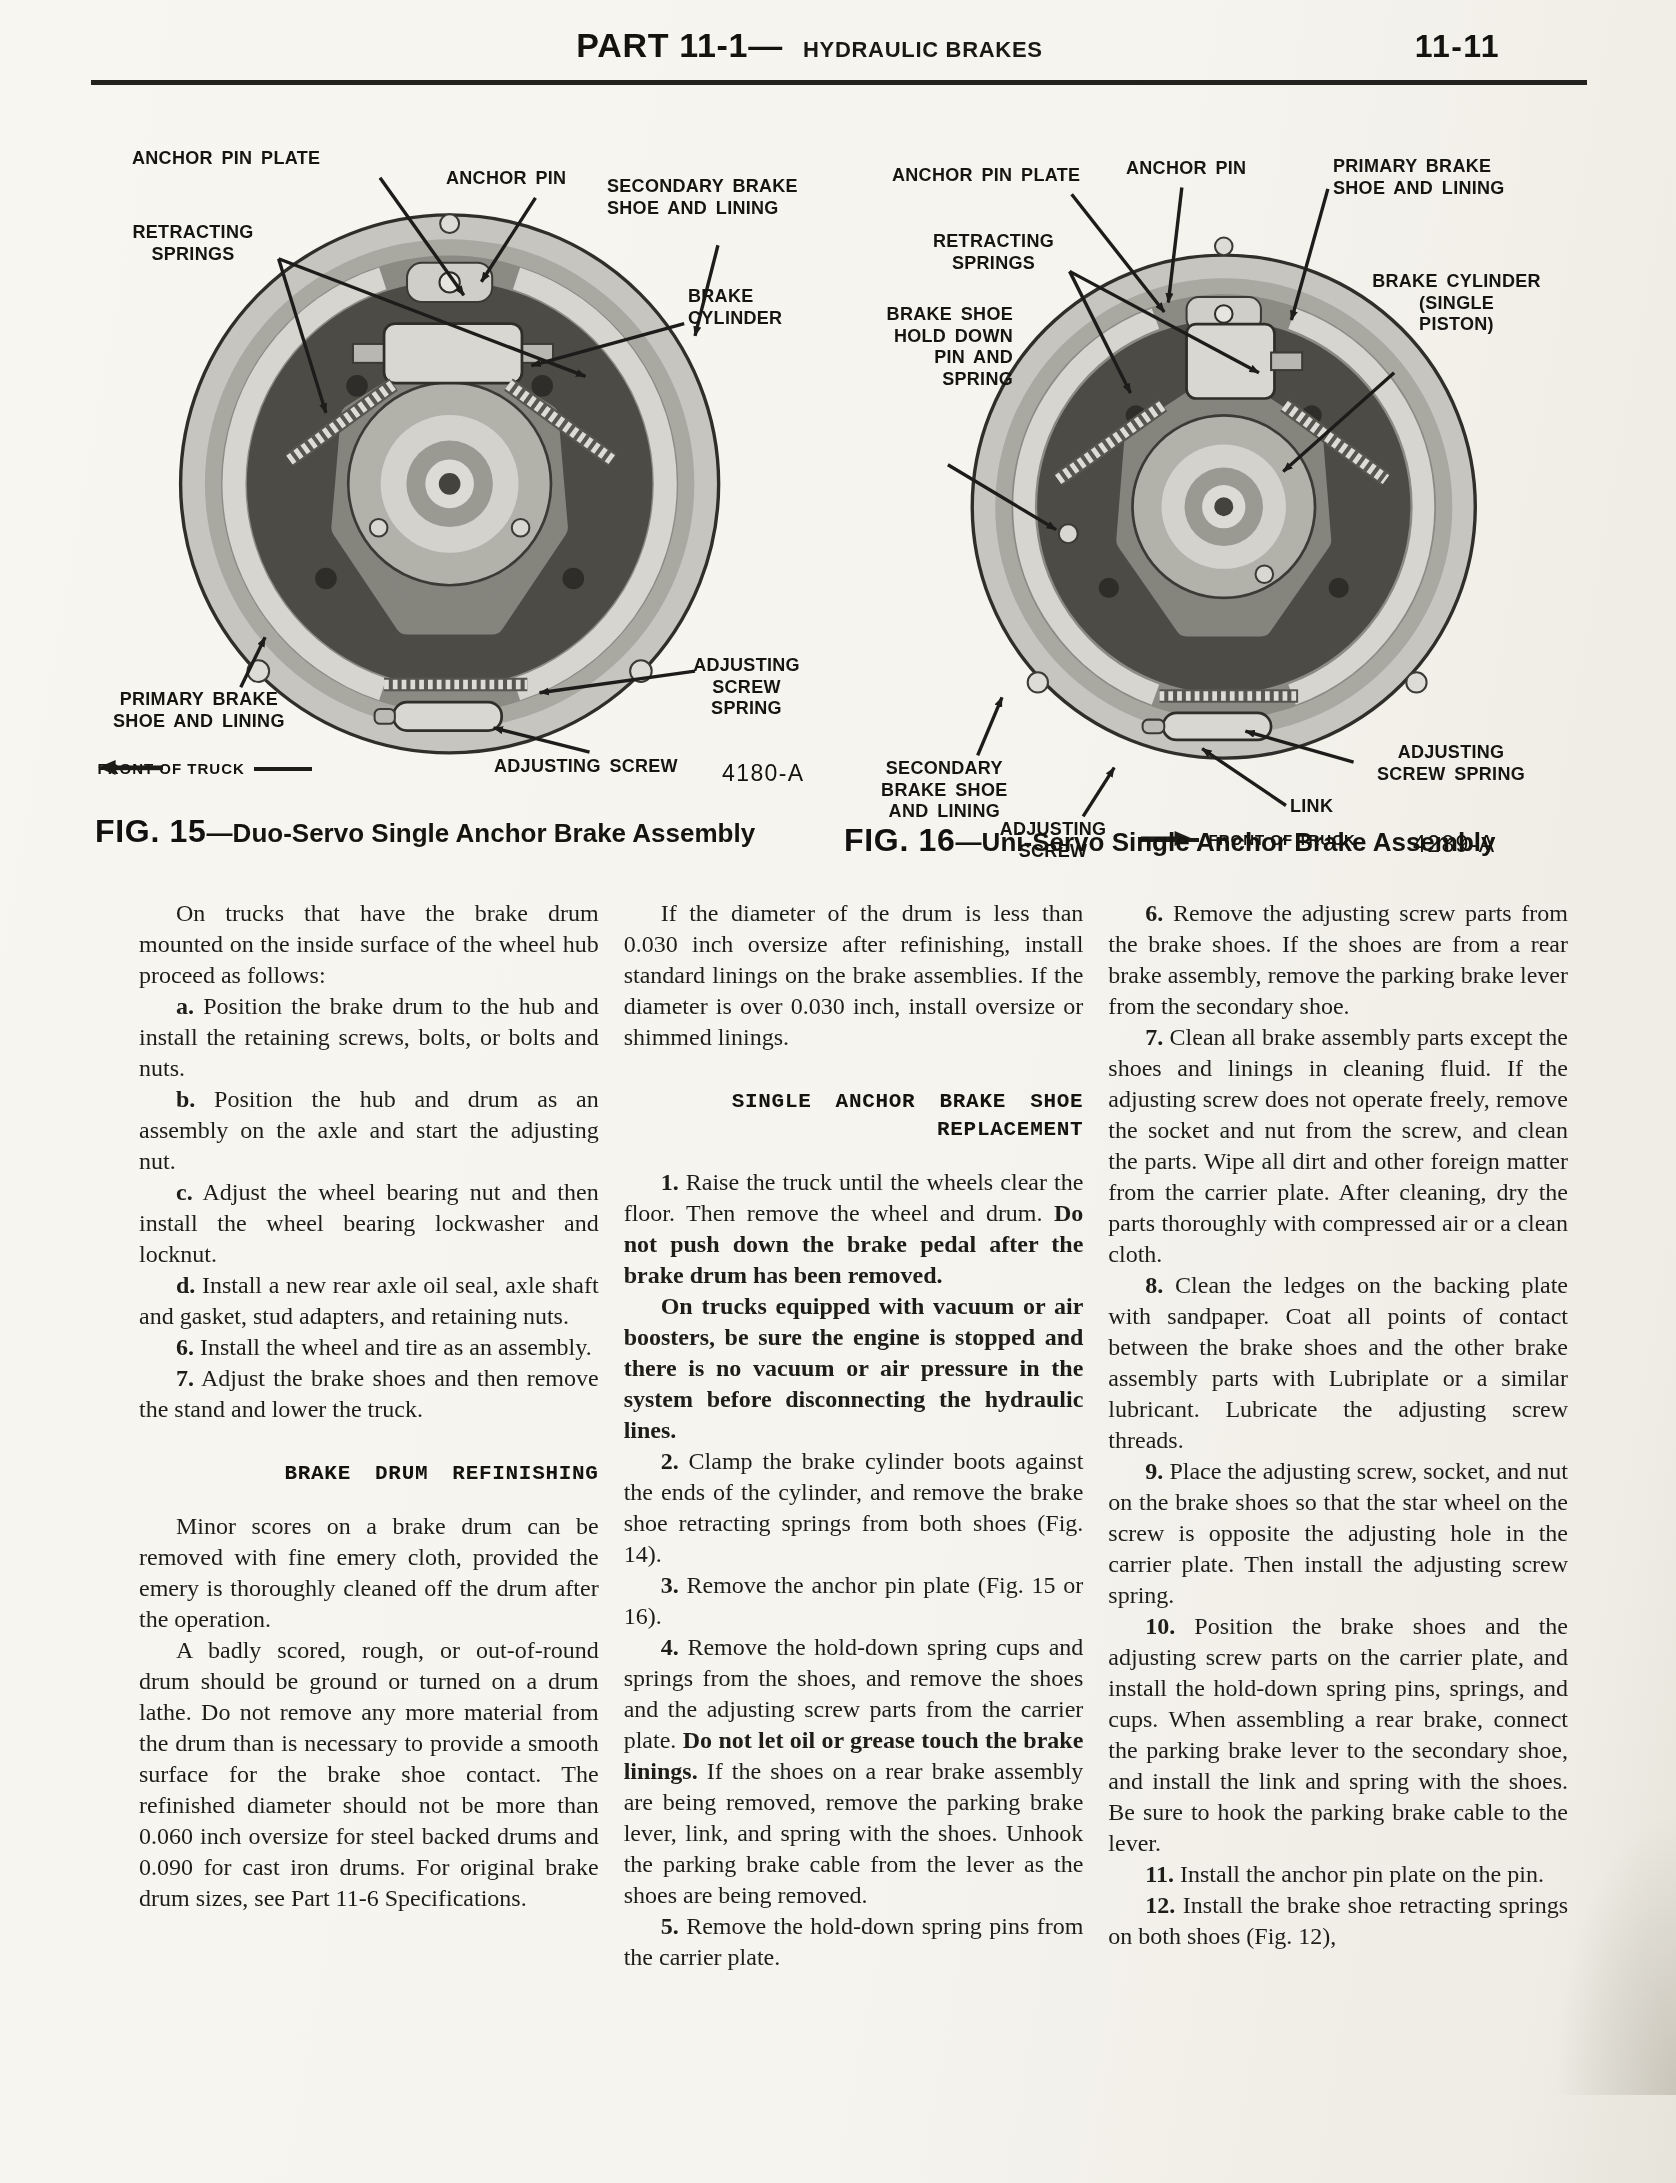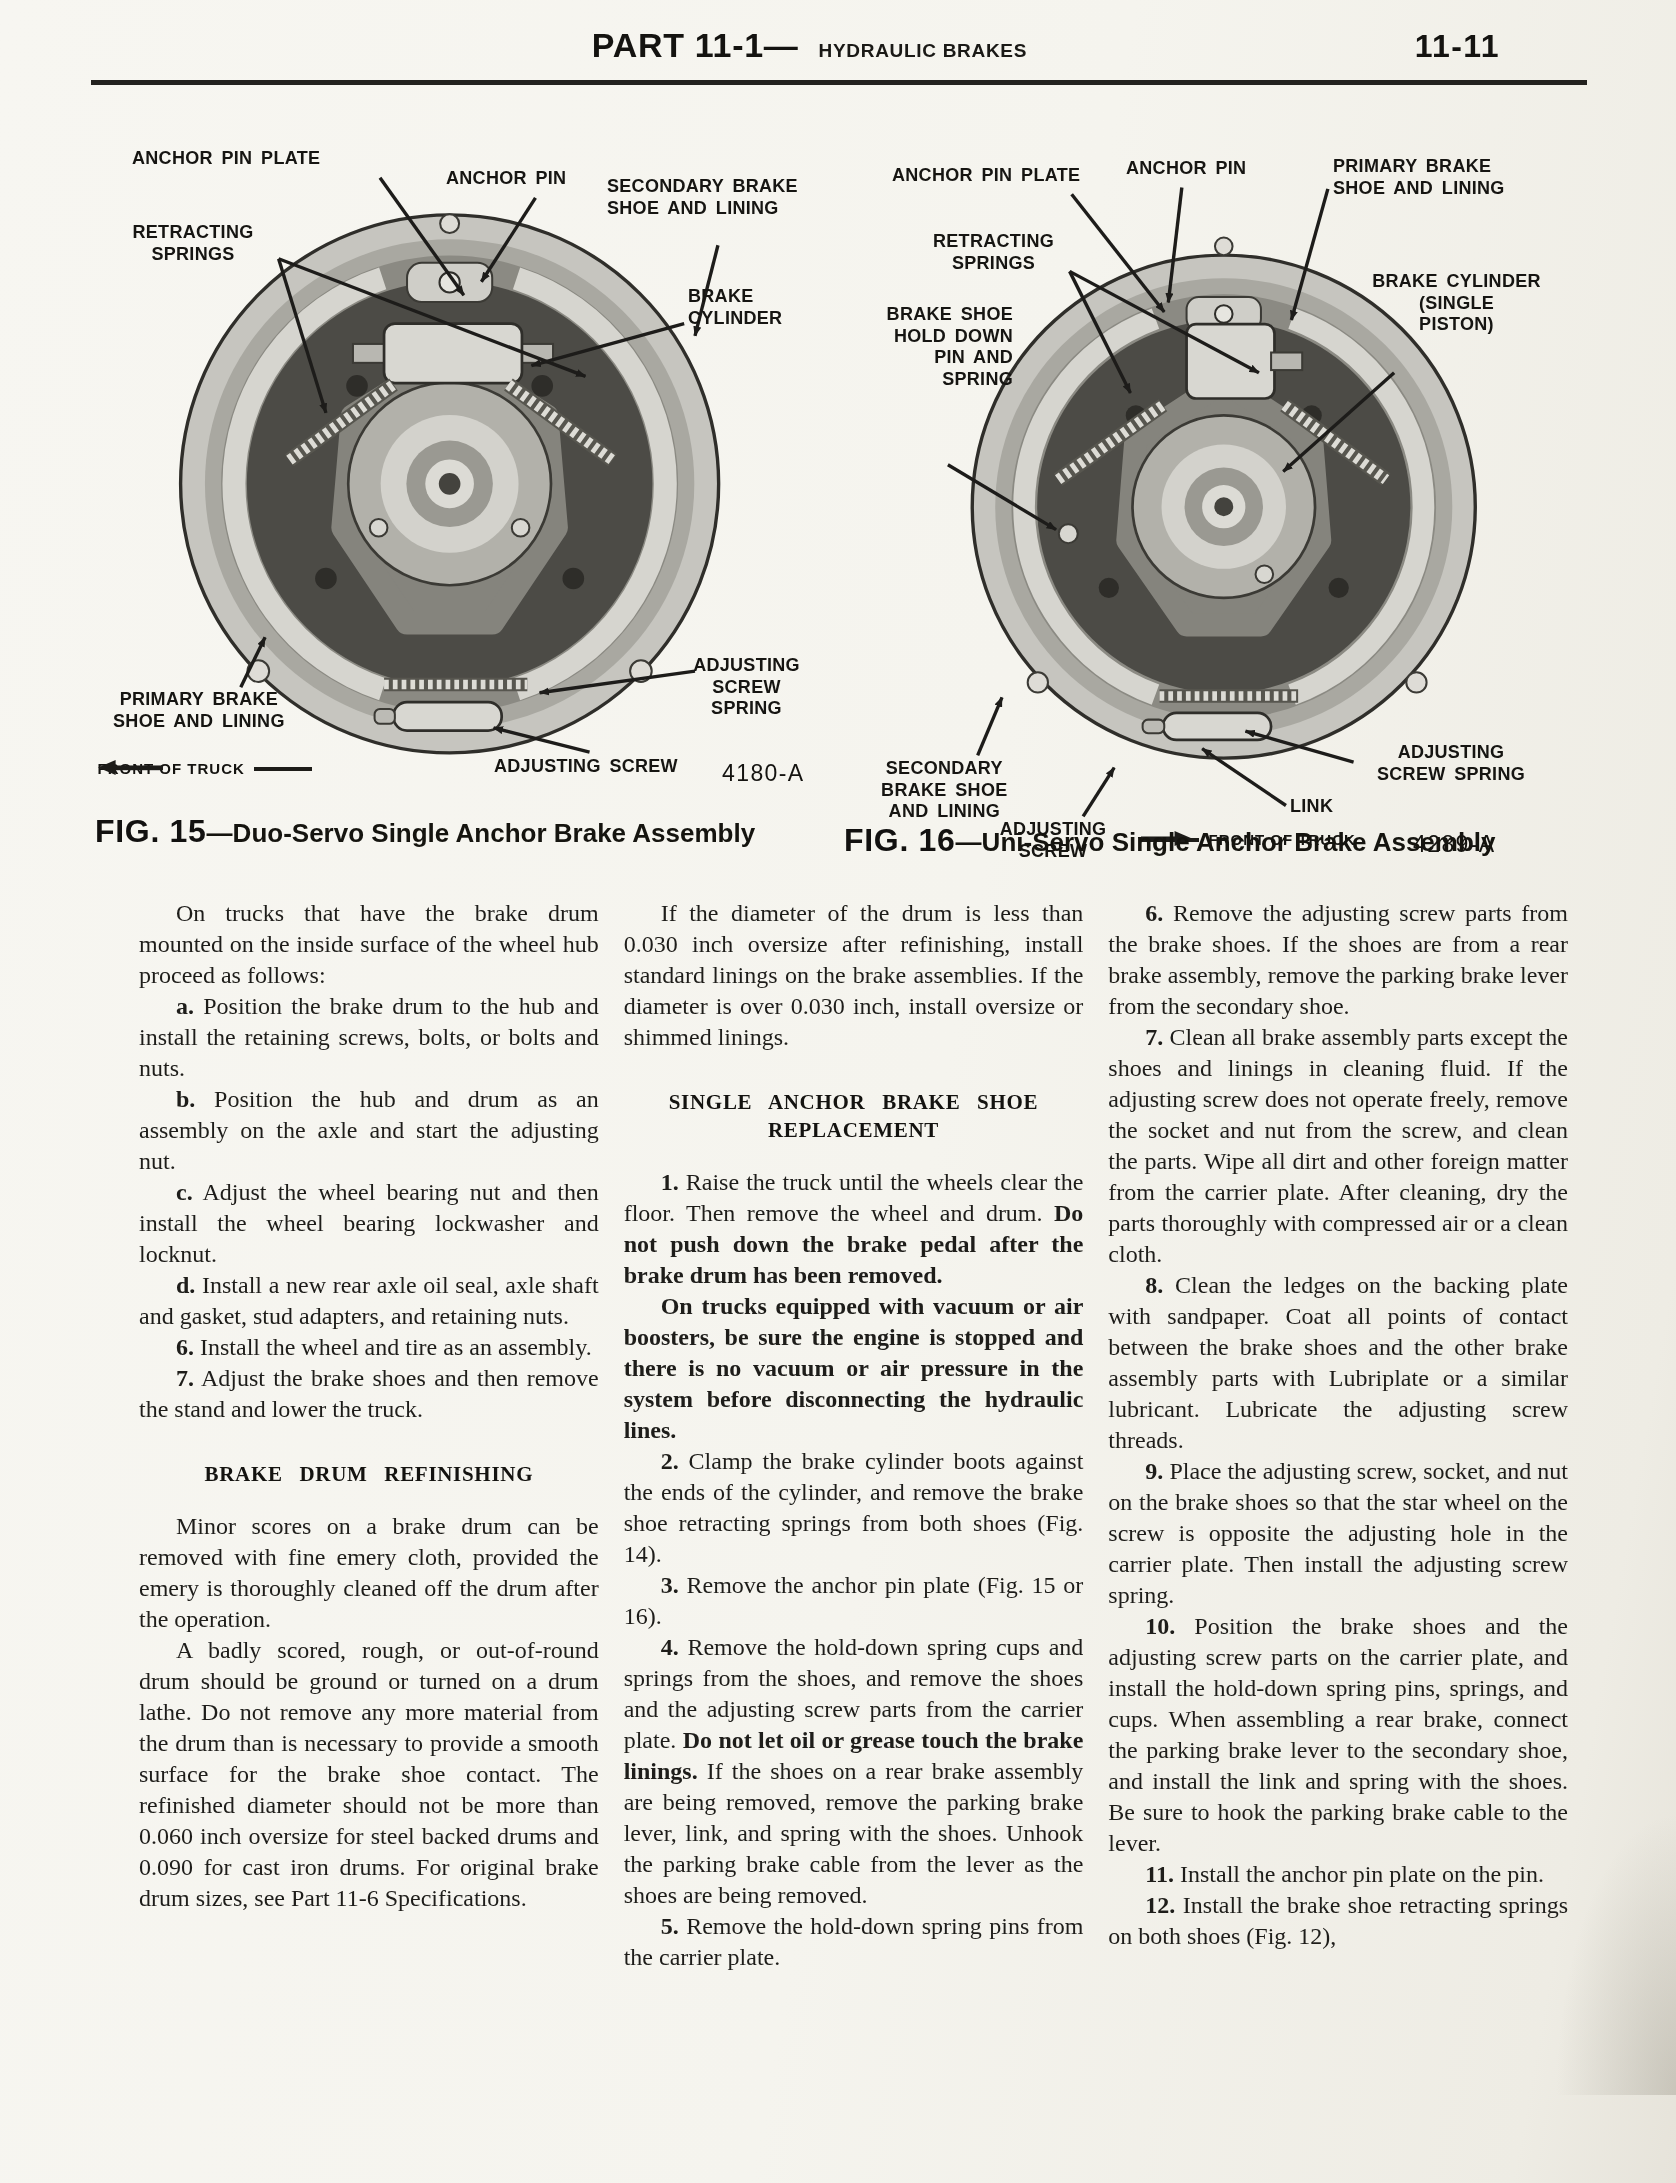--- a/index.html
+++ b/index.html
@@ -5,21 +5,21 @@
   html,body{margin:0;padding:0;background:#d8d6cf;}
   .page{
     position:relative; width:1677px; height:2183px; overflow:hidden;
     background:linear-gradient(100deg,#f7f6f1 0%,#f5f4ee 55%,#eeece4 92%,#e6e3da 100%);
     font-family:"Liberation Serif", serif; color:#1e1d1a;
   }
   
   .hdr{position:absolute; left:95px; top:26px; width:1429px; text-align:center;
        font-family:"Liberation Sans", sans-serif; font-weight:bold; white-space:nowrap;}
   .hdr .part{font-size:34px; letter-spacing:0.7px; color:#141310;}
-  .hdr .section{font-size:19px; letter-spacing:0.7px; color:#1a1916; margin-left:20px;}
+  .hdr .section{font-size:22px; letter-spacing:0.7px; color:#1a1916; margin-left:20px;}
   .pageno{position:absolute; right:177px; top:28px; font-family:"Liberation Sans", sans-serif;
           font-weight:bold; font-size:32px; letter-spacing:1.4px; color:#141310;}
   .hrule{position:absolute; left:91px; top:80px; width:1496px; height:5.4px; background:#23221f;}
   
   .fig{position:absolute;}
   .fig svg{position:absolute; left:0; top:0;}
   .fig-label{position:absolute; font-family:"Liberation Sans", sans-serif; font-weight:bold;
              font-size:18px; line-height:1.2; letter-spacing:0.3px; word-spacing:3.4px;
              color:#161512; white-space:pre-line;}
   .front-row{position:absolute; display:flex; align-items:center; gap:9.5px;
@@ -29,23 +29,23 @@
             font-size:23px; letter-spacing:1.4px; color:#141310;}
   .dash-rule{display:inline-block; width:58px; height:4px; background:#1d1c19;}
   .fig-caption{position:absolute; font-family:"Liberation Sans", sans-serif; white-space:nowrap;}
   .fig-caption .fig-no{font-size:32px; font-weight:bold; letter-spacing:0.7px; color:#121110;}
   .fig-caption .fig-rest{font-size:26px; font-weight:bold; color:#15140f;}
   
   .cols{position:absolute; left:95px; top:898px; width:1429px; display:flex; gap:25px;margin-left:44px;}
   .col{width:460px; font-size:24px; line-height:31px; text-align:justify;}
   .col p{margin:0; text-indent:37px;}
   .col p b{font-weight:bold;}
-  .sec-h{font-family:Liberation Serif, serif; font-weight:bold; font-size:21px;
+  .sec-h{font-family:Liberation Mono, monospace; font-weight:bold; font-size:21px;
          line-height:28px; letter-spacing:0.7px; word-spacing:10.8px; color:#141310;
-         margin:35px 0 23px 0; text-align:center;}
+         margin:35px 0 23px 0; text-align:right;}
   .curl{position:absolute; right:0; bottom:88px; width:122px; height:284px;
         background:radial-gradient(ellipse at 100% 100%, rgba(120,115,100,.28), rgba(120,115,100,0) 70%);}
 </style>
 </head>
 <body>
 
 <div class="page">
 
   <div class="hdr">
     <span class="part">PART 11-1—</span><span class="section">HYDRAULIC BRAKES</span>

